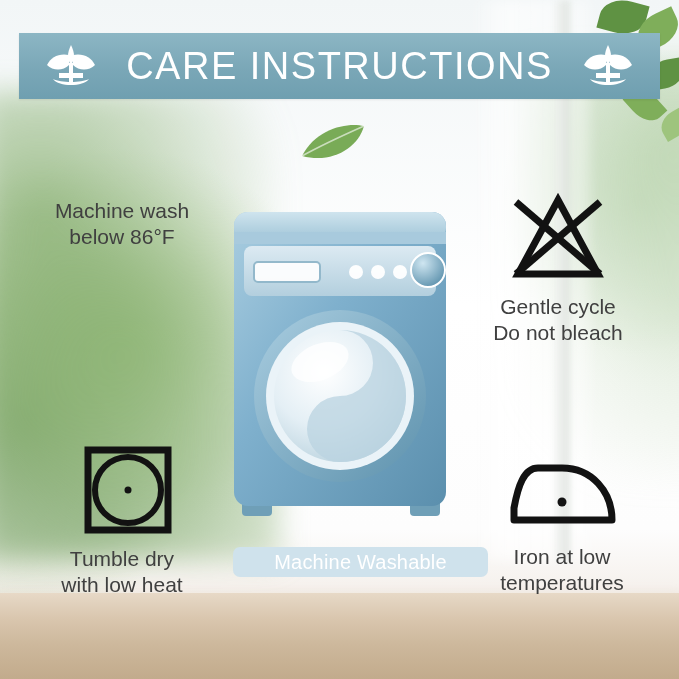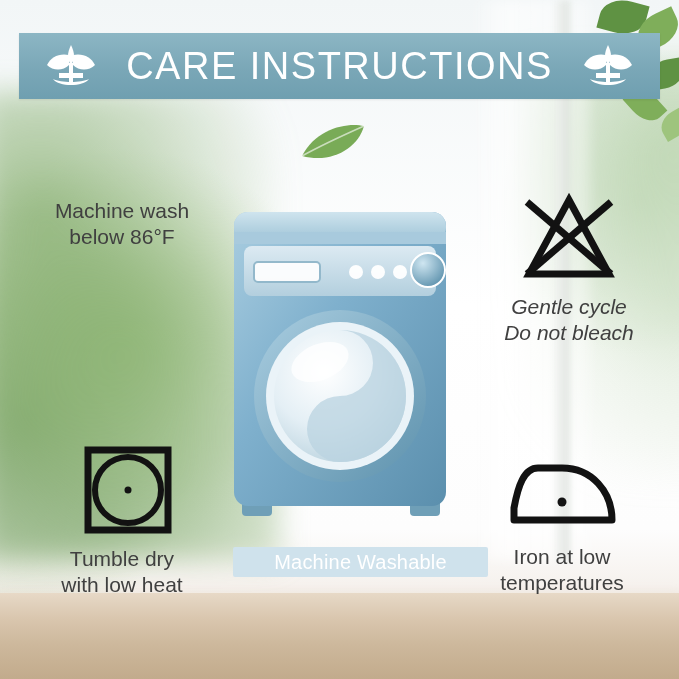--- a/index.html
+++ b/index.html
@@ -84,21 +84,21 @@
   .icon-label{
     font-size:21px;color:#404040;line-height:1.22;margin-top:8px;white-space:pre-line;
   }
 
   
   .washer{position:absolute;left:228px;top:206px;width:224px;height:330px;}
 
   
   .badge{
     position:absolute;left:233px;top:547px;width:255px;height:30px;
-    background:#cfe2ec;border-radius:2px;
+    background:#cfe2ec;border-radius:7px;
     display:flex;align-items:center;justify-content:center;
   }
   .badge-text{color:#ffffff;font-size:20px;letter-spacing:.2px;}
 </style>
 </head>
 <body>
 
 <div id="stage">
 
   <div class="bg">
@@ -144,21 +144,21 @@
         <path d="M12 36 C18 44 42 44 48 36 C40 40 20 40 12 36 Z"></path>
       </g>
     </svg>
   </div>
 
   <div class="icon-cell" style="left:12px;top:190px;width:220px;">
     <div class="icon-label">Machine wash
 below 86°F</div>
   </div>
 
-  <div class="icon-cell" style="left:459px;top:190px;width:220px;font-style:italic;">
+  <div class="icon-cell" style="left:448px;top:190px;width:220px;">
     <div class="icon-art">
       <svg width="120" height="96" viewBox="0 0 120 96">
         <path d="M60 10 L100 84 H20 Z" fill="none" stroke="#121212" stroke-width="7" stroke-linejoin="miter"></path>
         <path d="M18 12 L102 84" stroke="#121212" stroke-width="7" stroke-linecap="butt"></path>
         <path d="M102 12 L18 84" stroke="#121212" stroke-width="7" stroke-linecap="butt"></path>
       </svg>
     </div>
     <div class="icon-label">Gentle cycle
 Do not bleach</div>
   </div>

